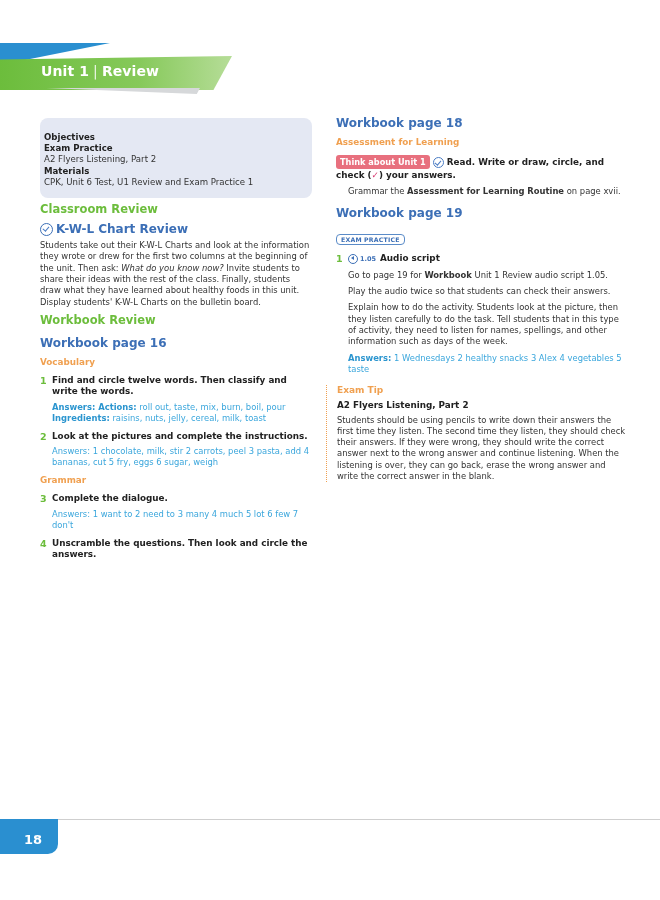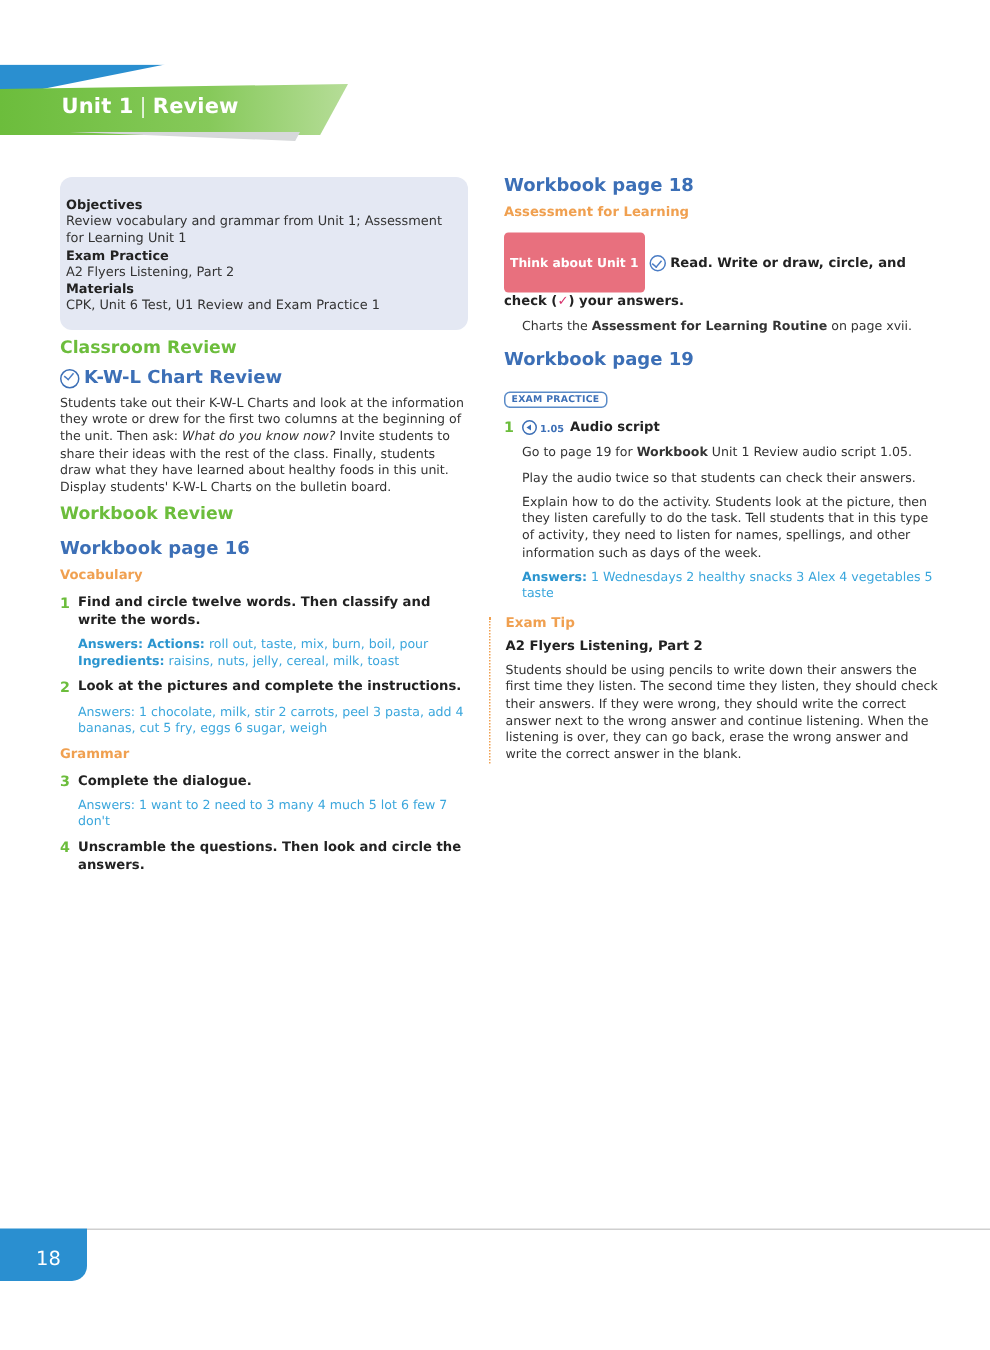--- a/index.html
+++ b/index.html
@@ -36,53 +36,52 @@
   .ans b { font-weight: bold; color: #2b95cf; }
   .indent { margin-left: 12px; }
 
   .check-icon { display: inline-block; width: 9px; height: 9px; border: 1.2px solid #4a7cc4;
                 border-radius: 50%; position: relative; vertical-align: middle; margin-right: 3px; }
   .check-icon::after { content: ""; position: absolute; left: 2.5px; top: 0.5px; width: 2.5px; height: 5px;
                        border-right: 1.2px solid #4a7cc4; border-bottom: 1.2px solid #4a7cc4; transform: rotate(40deg); }
   .kwl-check { width: 11px; height: 11px; border-color: #3c6fb6; }
 
   .think-badge { display: inline-block; background: #e8707e; color: #fff; font-weight: bold;
-                 font-size: 8.2px; padding: 14px 4px; border-radius: 3px; }
+                 font-size: 8.2px; padding: 1px 4px; border-radius: 3px; }
   .tick { color: #d6336c; font-weight: bold; }
   .exam-badge { display: inline-block; border: 1px solid #5a8bc8; color: #3c6fb6; font-size: 6.2px;
                 font-weight: bold; padding: 1px 4px; border-radius: 4px; letter-spacing: 0.2px; margin: 2px 0 8px 0; }
   .audio-icon { display: inline-block; width: 8px; height: 8px; border: 1px solid #3c6fb6; border-radius: 50%;
                 position: relative; vertical-align: middle; }
   .audio-icon::after { content: ""; position: absolute; left: 2px; top: 1.6px; border-top: 2.4px solid transparent;
                        border-bottom: 2.4px solid transparent; border-right: 3px solid #3c6fb6; }
   .track { color: #3c6fb6; font-weight: bold; font-size: 6.5px; margin: 0 4px 0 2px; }
 
   .tip { border-left: 1.5px dotted #f0a050; padding-left: 10px; margin-left: -10px; margin-top: 10px; }
   .tip-title { color: #f0a050; font-weight: bold; font-size: 9px; margin-bottom: 5px; }
   .tip-sub { font-weight: bold; font-size: 8.8px; color: #222; margin-bottom: 5px; }
 
   .footer-line { position: absolute; left: 58px; top: 819px; width: 602px; height: 1px; background: #cfcfcf; }
   .page-tab { position: absolute; left: 0; top: 819px; width: 58px; height: 35px; background: #2a8fd0;
               border-bottom-right-radius: 10px; }
-  .page-num { position: absolute; left: 24px; top: 832px; color: #fff; font-weight: normal; font-size: 13px; }
+  .page-num { position: absolute; left: 24px; top: 832px; color: #fff; font-weight: bold; font-size: 13px; }
 </style>
 </head>
 <body>
 
 <div class="banner-blue"></div>
 <div class="banner"></div>
 <div class="banner-shadow"></div>
 <div class="banner-title">
   <span>Unit 1</span><span class="sep">|</span><span>Review</span>
 </div>
 
 <div class="col-left">
   <div class="obj-box">
     <div class="lbl">Objectives</div>
-    <div>Review vocabulary and grammar from Unit 1; Assessment for Learning Unit 1</div>
     <div class="lbl">Exam Practice</div>
     <div>A2 Flyers Listening, Part 2</div>
     <div class="lbl">Materials</div>
     <div>CPK, Unit 6 Test, U1 Review and Exam Practice 1</div>
   </div>
 
   <div class="h-green" style="margin-top:4px">Classroom Review</div>
   <div class="h-blue-lg">
     <span class="check-icon kwl-check"></span><span>K-W-L Chart Review</span>
   </div>
@@ -124,21 +123,21 @@
 </div>
 
 <div class="col-right">
   <div class="h-blue" style="margin-top:0">Workbook page 18</div>
   <div class="h-orange">Assessment for Learning</div>
   <div class="q" style="font-weight:bold;font-size:8.8px;line-height:12px;color:#222;margin-bottom:5px">
     <span class="think-badge">Think about Unit 1</span>
     <span class="check-icon"></span><span>Read. Write or draw, circle, and check (</span><span class="tick">✓</span><span>) your answers.</span>
   </div>
   <p class="para indent">
-    <span>Charts the </span><b>Assessment for Learning Routine</b><span> on page xvii.</span>
+    <span>Grammar the </span><b>Assessment for Learning Routine</b><span> on page xvii.</span>
   </p>
 
   <div class="h-blue">Workbook page 19</div>
   <div class="exam-badge">EXAM PRACTICE</div>
 
   <div class="item">
     <span class="num">1</span>
     <span class="q">
       <span class="audio-icon"></span><span class="track">1.05</span><span>Audio script</span>
     </span>

